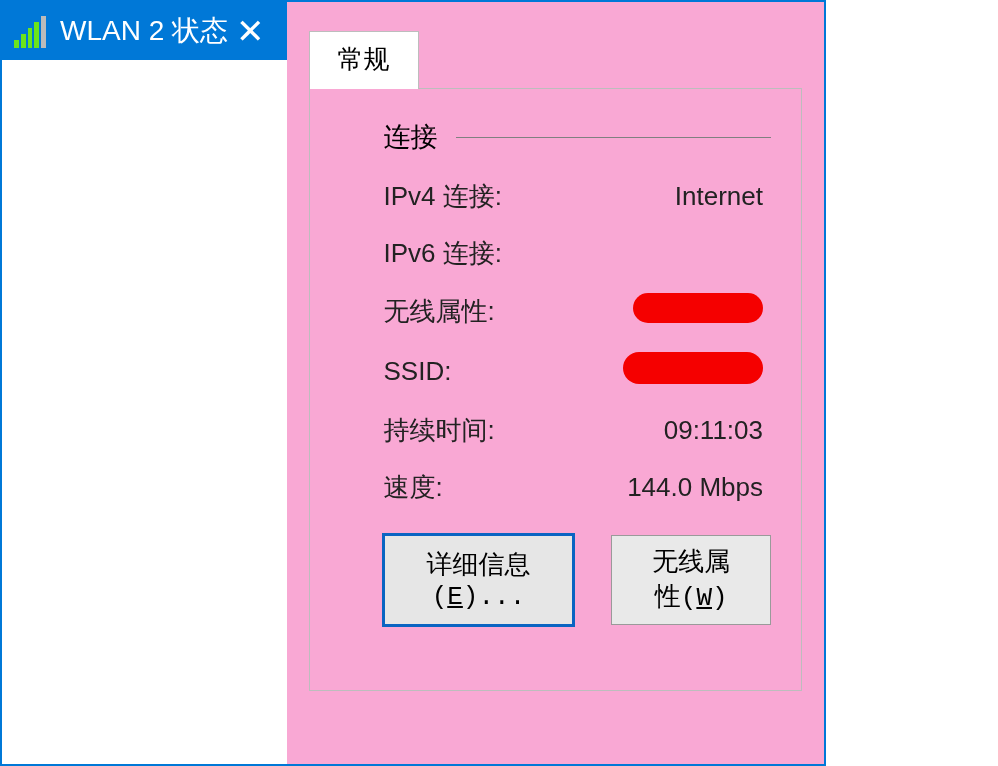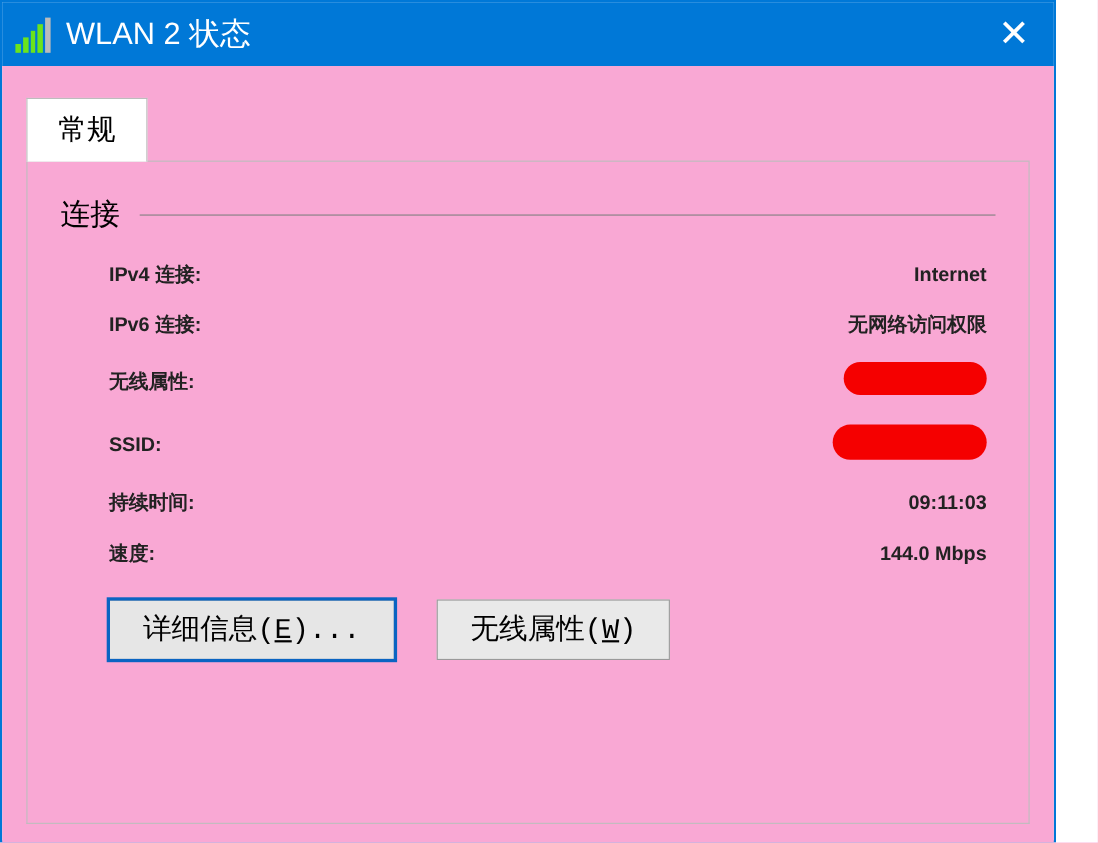--- a/index.html
+++ b/index.html
@@ -9,24 +9,24 @@
     }
     body {
       font-family: "Microsoft YaHei", "Segoe UI", Tahoma, sans-serif;
       background: #ffffff;
       width: 998px;
       height: 766px;
       overflow: hidden;
     }
     .window {
       border: 2px solid #0078d7;
-      width: 960px;
+      width: 826px;
       height: 766px;
       display: flex;
-      flex-direction: column;
+      flex-direction: row;
     }
     .titlebar {
       background: #0078d7;
       color: #ffffff;
       display: flex;
       align-items: center;
       padding: 0 14px 0 12px;
       height: 58px;
       flex-shrink: 0;
     }
@@ -92,37 +92,37 @@
     }
     .group-header {
       display: flex;
       align-items: center;
       margin-bottom: 24px;
     }
     .group-label {
       font-size: 27px;
       white-space: nowrap;
       padding-right: 18px;
+      margin-left: 44px;
     }
     .group-line {
       flex: 1;
       border-top: 1px solid #808080;
       height: 1px;
     }
     .rows {
       padding-left: 44px;
       padding-right: 8px;
     }
     .row {
       display: flex;
       justify-content: space-between;
       align-items: center;
       margin-bottom: 22px;
-      font-size: 18px;
-      font-weight: bold;
+      font-size: 26px;
     }
     .row .label {
       color: #222;
     }
     .row .value {
       color: #222;
       text-align: left;
     }
     .redacted {
       background: #f50000;
@@ -203,21 +203,20 @@
         <span class="group-line"></span>
       </div>
 
       <div class="rows">
         <div class="row">
           <span class="label">IPv4 连接:</span>
           <span class="value">Internet</span>
         </div>
         <div class="row">
           <span class="label">IPv6 连接:</span>
-          <span class="value">无网络访问权限</span>
         </div>
         <div class="row">
           <span class="label">无线属性:</span>
           <span class="value"><span class="redacted"></span></span>
         </div>
         <div class="row">
           <span class="label">SSID:</span>
           <span class="value"><span class="redacted r2"></span></span>
         </div>
         <div class="row">

